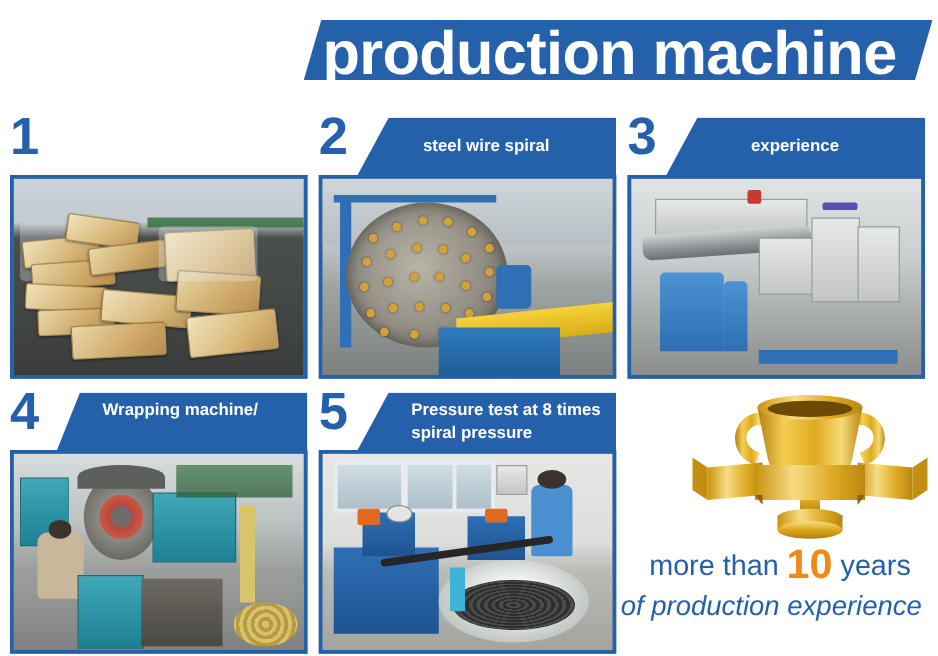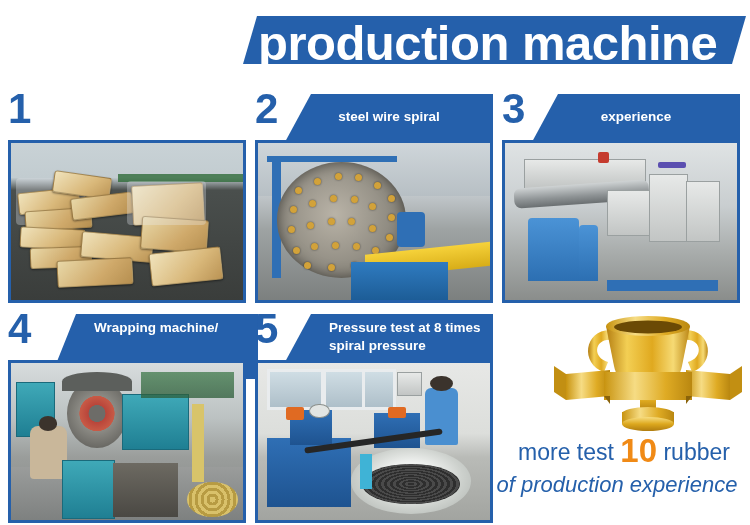--- a/index.html
+++ b/index.html
@@ -183,21 +183,21 @@
       <div class="greybox" style="left:78%;top:24%;width:14%;height:38%;"></div>
       <div class="frame" style="left:44%;bottom:6%;width:48%;height:7%;"></div>
       <div style="position:absolute;left:66%;top:12%;width:12%;height:4%;background:#5b4fb0;border-radius:2px;"></div>
       <div style="position:absolute;left:40%;top:6%;width:5%;height:7%;background:#c53b2e;border-radius:2px;"></div>
     </div>
   </div>
 </div>
 
 <div class="panel" style="left:8px;top:308px;width:238px;height:215px;">
   <div class="num">4</div>
-  <div class="cap slant2" style="left:42px;top:6px;width:208px;height:65px;">
+  <div class="cap slant2" style="left:30px;top:6px;width:208px;height:65px;">
     <div class="captext">
       <div>Wrapping machine/</div>
     </div>
   </div>
   <div class="photo" style="left:0;top:52px;width:238px;height:163px;">
     <div class="ph-inner p4">
       <div class="floor"></div>
       <div class="tealbox" style="left:2%;top:12%;width:16%;height:34%;"></div>
       <div class="reel"></div>
       <div style="position:absolute;left:22%;top:6%;width:30%;height:12%;background:#5c5f5c;border-radius:50% 50% 0 0;"></div>
@@ -284,17 +284,17 @@
     <path d="M138 70 L182 74 L182 100 L138 96 Z" fill="url(#goldband)"></path>
     <path d="M56 72 L144 72 L144 100 L56 100 Z" fill="url(#goldband)"></path>
     <path d="M18 74 L6 66 L6 92 L18 100 Z" fill="#c28f12"></path>
     <path d="M182 74 L194 66 L194 92 L182 100 Z" fill="#c28f12"></path>
     <path d="M56 96 L62 96 L62 104 Z" fill="#8a630a"></path>
     <path d="M144 96 L138 96 L138 104 Z" fill="#8a630a"></path>
   </svg>
 </div>
 
 <div class="slogan1">
-  <span>more test</span>
+  <span>more than</span>
   <span class="big">10</span>
-  <span>rubber</span>
+  <span>years</span>
 </div>
 <div class="slogan2">of production experience</div>
 
 </body></html>

